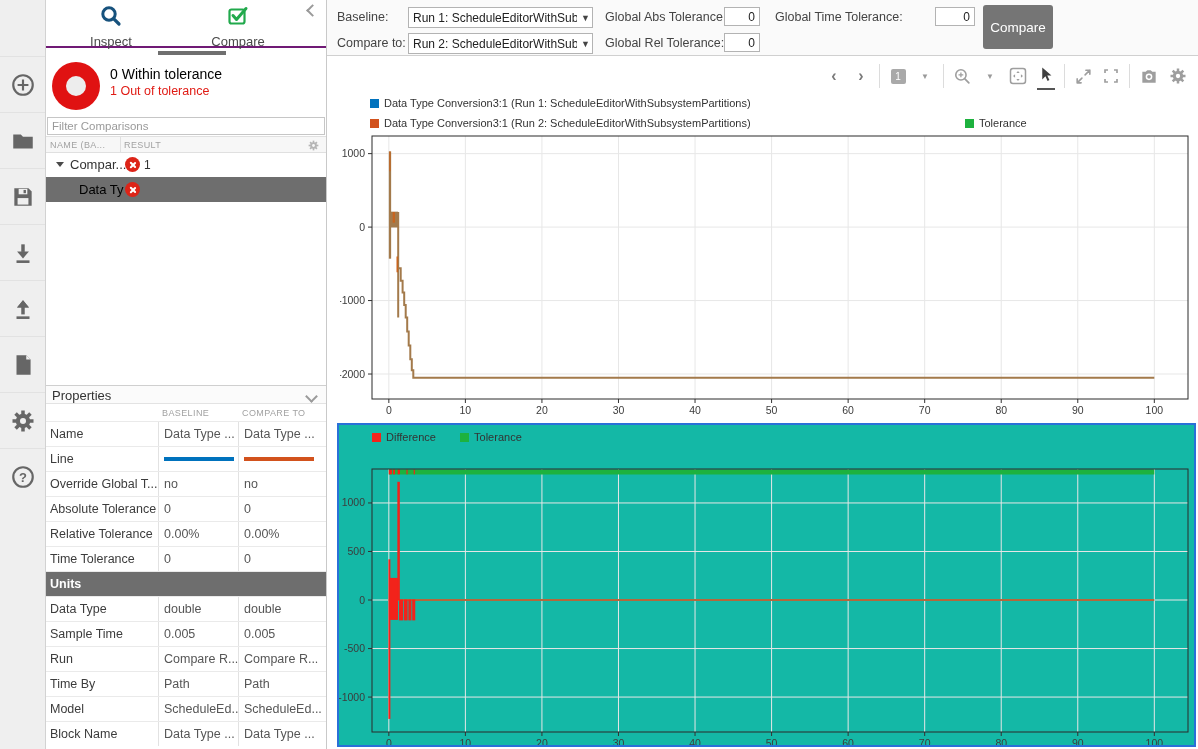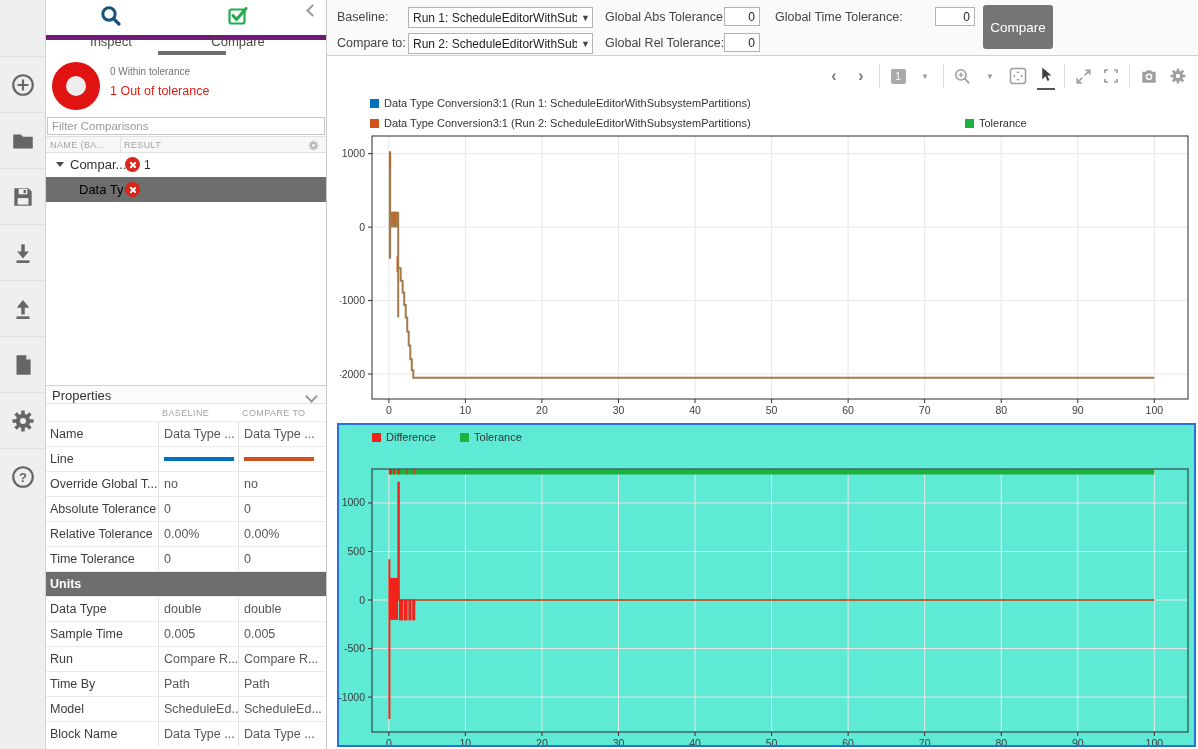--- a/index.html
+++ b/index.html
@@ -6,33 +6,33 @@
   .app{position:relative;width:1198px;height:749px;background:#fff;overflow:hidden;
        font-family:"Liberation Sans",sans-serif;color:#333;font-size:12px;}
 
   
   .rail{position:absolute;left:0;top:0;width:46px;height:749px;background:#efefef;border-right:1px solid #d2d2d2;box-sizing:border-box;}
   .rail-cell{position:absolute;left:0;width:45px;height:56px;border-top:1px solid #e2e2e2;display:flex;align-items:center;justify-content:center;cursor:pointer;}
   .rail-cell svg{display:block;}
 
   
   .left-panel{position:absolute;left:46px;top:0;width:281px;height:749px;background:#fff;border-right:1px solid #c9c9c9;box-sizing:border-box;}
-  .tabs{position:absolute;left:0;top:0;width:280px;height:40px;border-bottom:5px solid #701a75;box-sizing:border-box;}
+  .tabs{position:absolute;left:0;top:0;width:280px;height:48px;border-bottom:2px solid #701a75;box-sizing:border-box;}
   .tab{position:absolute;top:4px;width:96px;text-align:center;cursor:pointer;}
   .tab .tab-label{display:block;margin-top:3px;font-size:13px;color:#4a4a4a;}
   .tab-underline{position:absolute;left:112px;top:51px;width:68px;height:4px;background:#6f6f6f;}
   .panel-collapse{position:absolute;right:6px;top:4px;width:12px;height:12px;cursor:pointer;}
   .chev{display:inline-block;width:7px;height:7px;border-left:2px solid #9a9a9a;border-bottom:2px solid #9a9a9a;}
   .chev-left{transform:rotate(45deg);}
   .chev-down{transform:rotate(-45deg);}
 
   .summary{position:absolute;left:0;top:57px;width:280px;height:59px;}
   .donut{position:absolute;left:6px;top:5px;width:48px;height:48px;border-radius:50%;background:#e01212;}
   .donut-hole{position:absolute;left:14px;top:14px;width:20px;height:20px;border-radius:50%;background:#ededed;}
-  .sum-within{position:absolute;left:64px;top:9px;font-size:10px;color:#737373;}
+  .sum-within{position:absolute;left:64px;top:9px;font-size:14px;color:#000000;}
   .sum-out{position:absolute;left:64px;top:27px;font-size:12.5px;color:#e01b14;}
 
   .filter-input{position:absolute;left:1px;top:117px;width:278px;height:18px;border:1px solid #c6c6c6;
     font-family:"Liberation Sans",sans-serif;font-size:11.5px;padding:0 4px;box-sizing:border-box;color:#333;}
   .filter-input::placeholder{color:#9a9a9a;}
 
   .cmp-header{position:absolute;left:0;top:136px;width:280px;height:17px;background:#f7f7f7;
     border-top:1px solid #e0e0e0;border-bottom:1px solid #e0e0e0;box-sizing:border-box;
     font-size:9px;color:#a2a2a2;letter-spacing:.4px;}
   .cmp-header .h1{position:absolute;left:4px;top:3px;}
@@ -85,21 +85,21 @@
   .pane1{width:15px;height:15px;background:#a9a9a9;border-radius:2px;color:#fff;font-size:10px;line-height:15px;text-align:center;}
   .small-caret{font-size:8px;color:#9a9a9a;}
   .cursor-active{border-bottom:2px solid #555;padding-bottom:2px;}
 
   .legend-row{position:absolute;font-size:11px;color:#333;white-space:nowrap;}
   .swatch{display:inline-block;width:9px;height:9px;margin-right:5px;vertical-align:-1px;}
 
   .chart-svg{position:absolute;}
   svg text{font-family:"Liberation Sans",sans-serif;}
 
-  .diff-panel{position:absolute;left:10px;top:423px;width:859px;height:324px;border:2px solid #2a70d8;box-sizing:border-box;background:#5eead4;}
+  .diff-panel{position:absolute;left:10px;top:423px;width:859px;height:324px;border:2px solid #2a70d8;box-sizing:border-box;background:#14b8a6;}
 </style>
 </head>
 <body>
 
 <div class="app">
 
   <div class="rail">
     <div class="rail-cell" style="top:56px;">
       <svg width="26" height="26" viewBox="0 0 24 24">
           <circle cx="12" cy="12" r="9" fill="none" stroke="#666" stroke-width="2"></circle>

